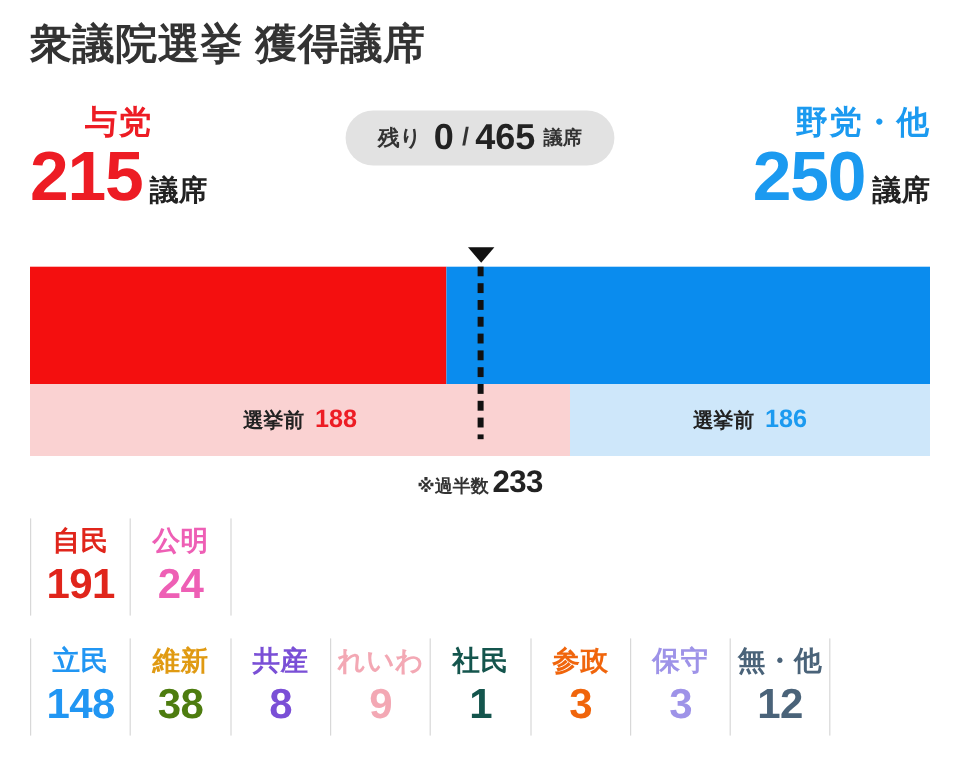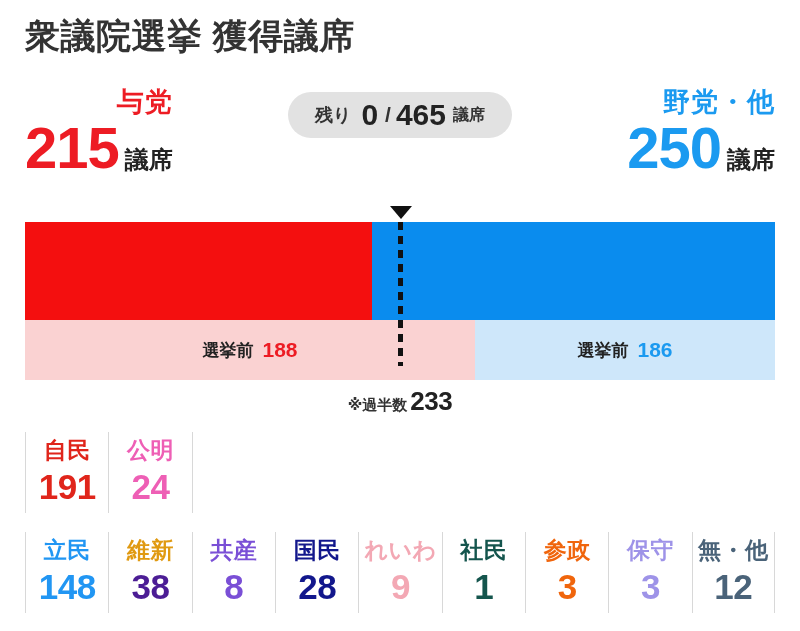--- a/index.html
+++ b/index.html
@@ -29,21 +29,21 @@
     color: #333333;
     letter-spacing: 0.5px;
     white-space: nowrap;
   }
 
   
   .side {
     position: absolute;
     top: 88px;
   }
-  .side-left  { left: 25px;  text-align: right; }
+  .side-left  { left: 25px;  text-align: center; }
   .side-right { right: 25px; text-align: right; }
 
   .side-label {
     font-size: 27px;
     font-weight: bold;
     letter-spacing: 1px;
     line-height: 1.05;
     white-space: nowrap;
   }
   .side-left  .side-label { color: #ED1C24; }
@@ -286,31 +286,27 @@
       <div class="party-cell ghost" style="width: 0px;"></div>
     </div>
 
   <div class="party-row party-row-opposition" id="party-row-opposition">
       <div class="party-cell" style="width: 83.3333px;">
         <div class="party-name" style="color: rgb(33, 150, 243);">立民</div>
         <div class="party-seats" style="color: rgb(33, 150, 243);">148</div>
       </div>
       <div class="party-cell" style="width: 83.3333px;">
         <div class="party-name" style="color: rgb(224, 154, 18);">維新</div>
-        <div class="party-seats" style="color: #4c1d95; text-align: center;">38</div>
+        <div class="party-seats" style="color: #4d7c0f; text-align: center;">38</div>
       </div>
       <div class="party-cell" style="width: 83.3333px;">
         <div class="party-name" style="color: rgb(122, 79, 214);">共産</div>
         <div class="party-seats" style="color: rgb(122, 79, 214);">8</div>
       </div>
       <div class="party-cell" style="width: 83.3333px;">
-        <div class="party-name" style="color: rgb(18, 23, 140);">国民</div>
-        <div class="party-seats" style="color: rgb(18, 23, 140);">28</div>
-      </div>
-      <div class="party-cell" style="width: 83.3333px;">
         <div class="party-name" style="color: rgb(243, 168, 180);">れいわ</div>
         <div class="party-seats" style="color: rgb(243, 168, 180);">9</div>
       </div>
       <div class="party-cell" style="width: 83.3333px;">
         <div class="party-name" style="color: rgb(20, 85, 77);">社民</div>
         <div class="party-seats" style="color: rgb(20, 85, 77);">1</div>
       </div>
       <div class="party-cell" style="width: 83.3333px;">
         <div class="party-name" style="color: rgb(240, 101, 12);">参政</div>
         <div class="party-seats" style="color: rgb(240, 101, 12);">3</div>

